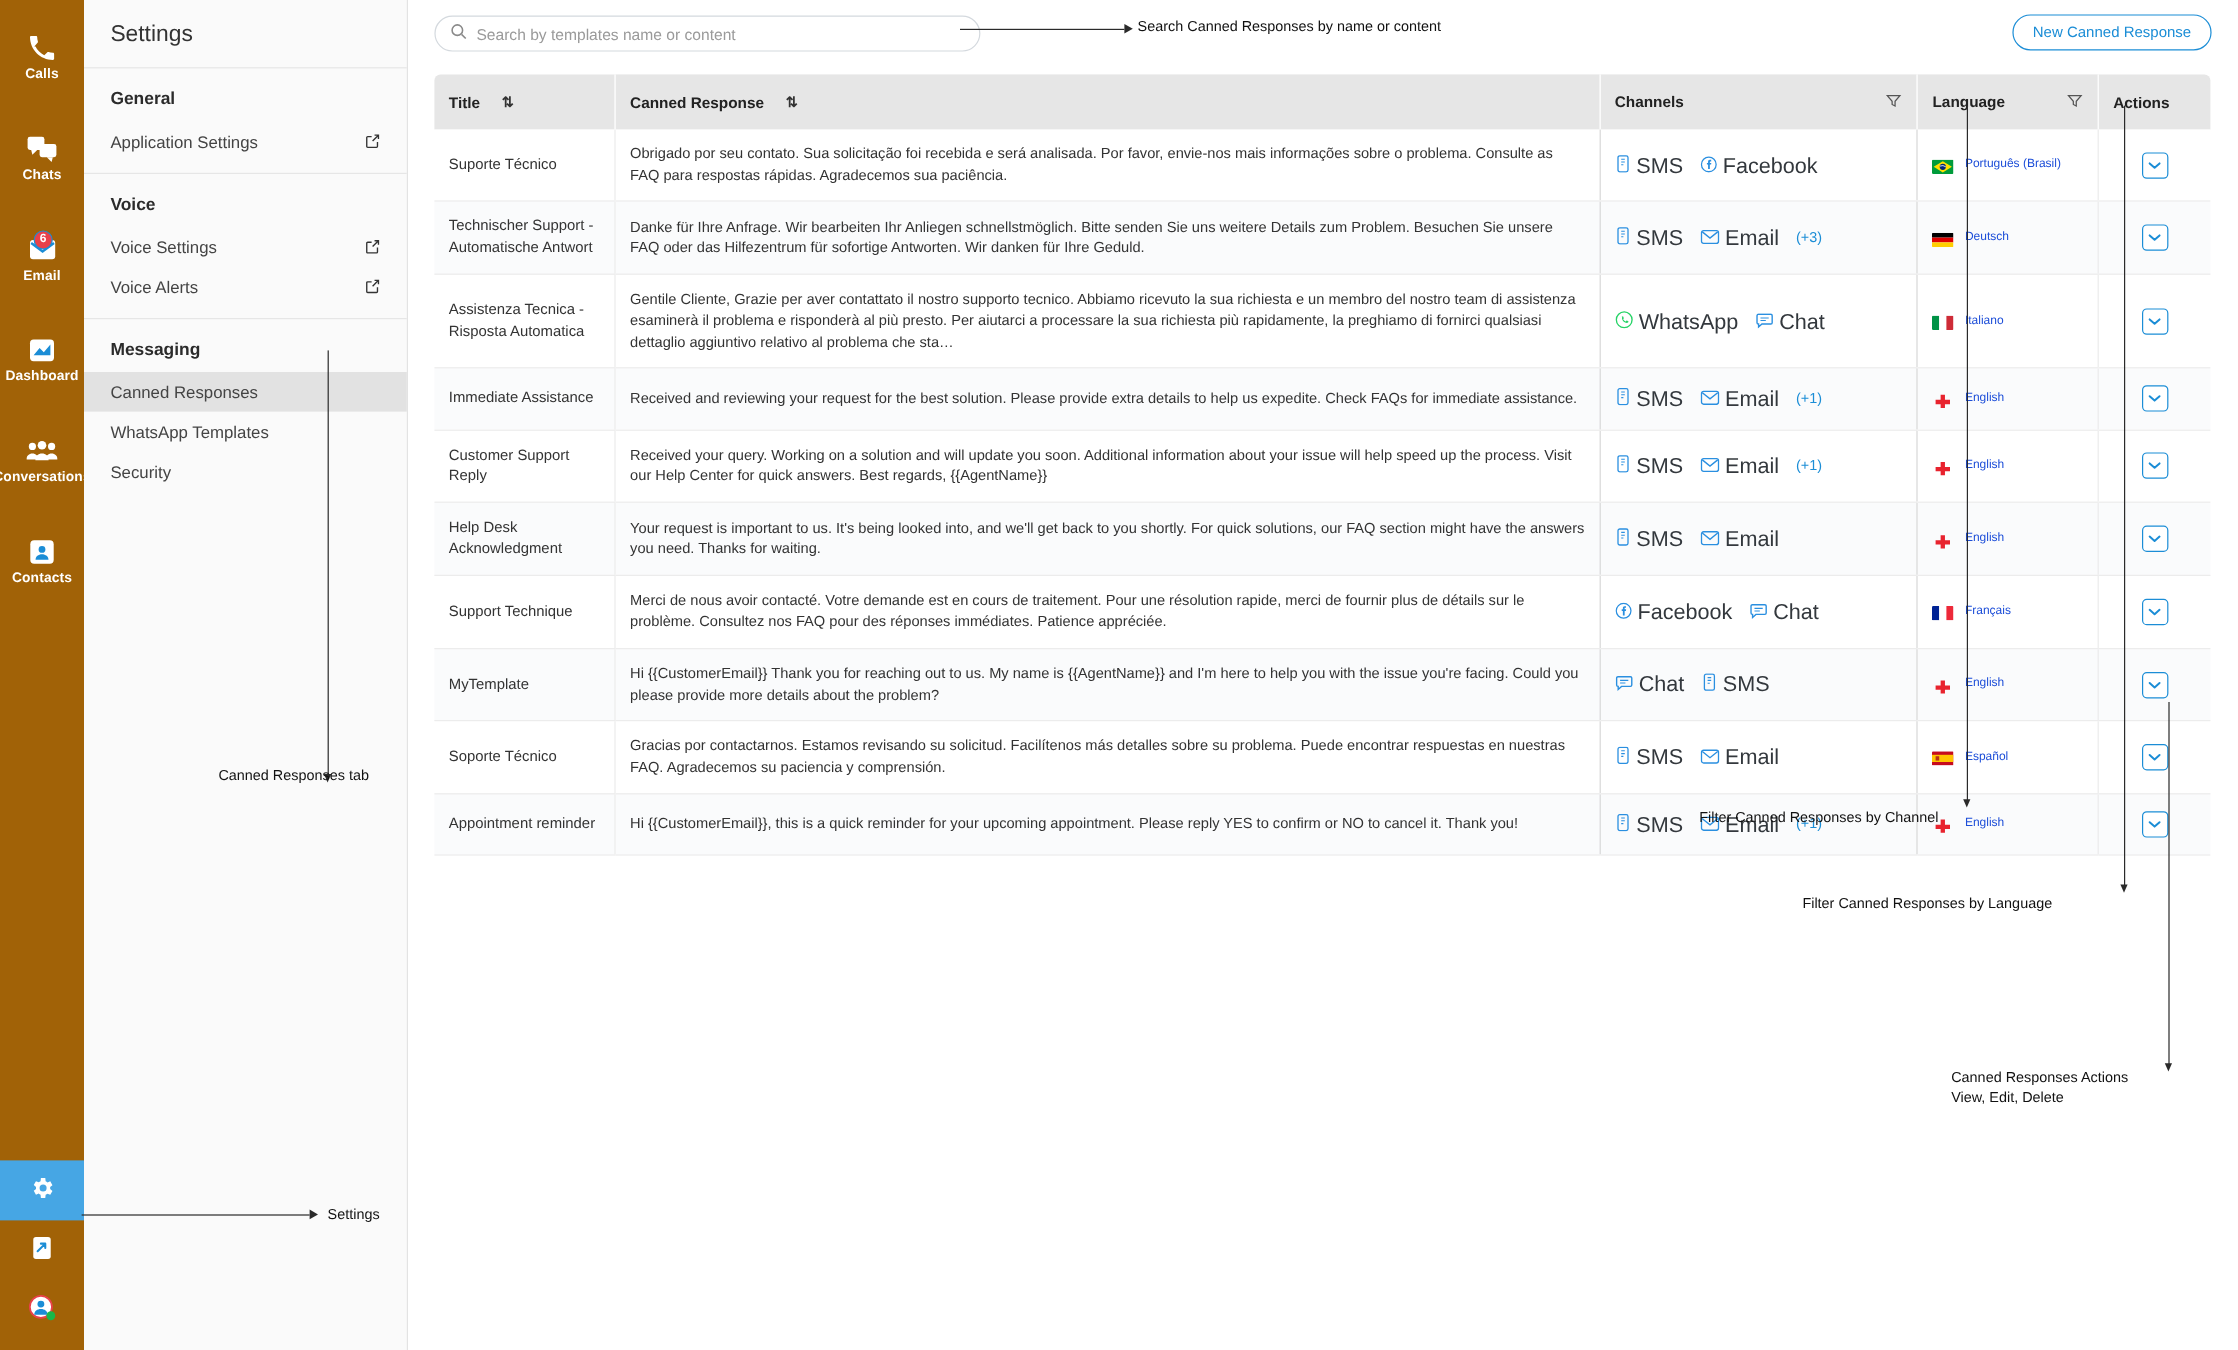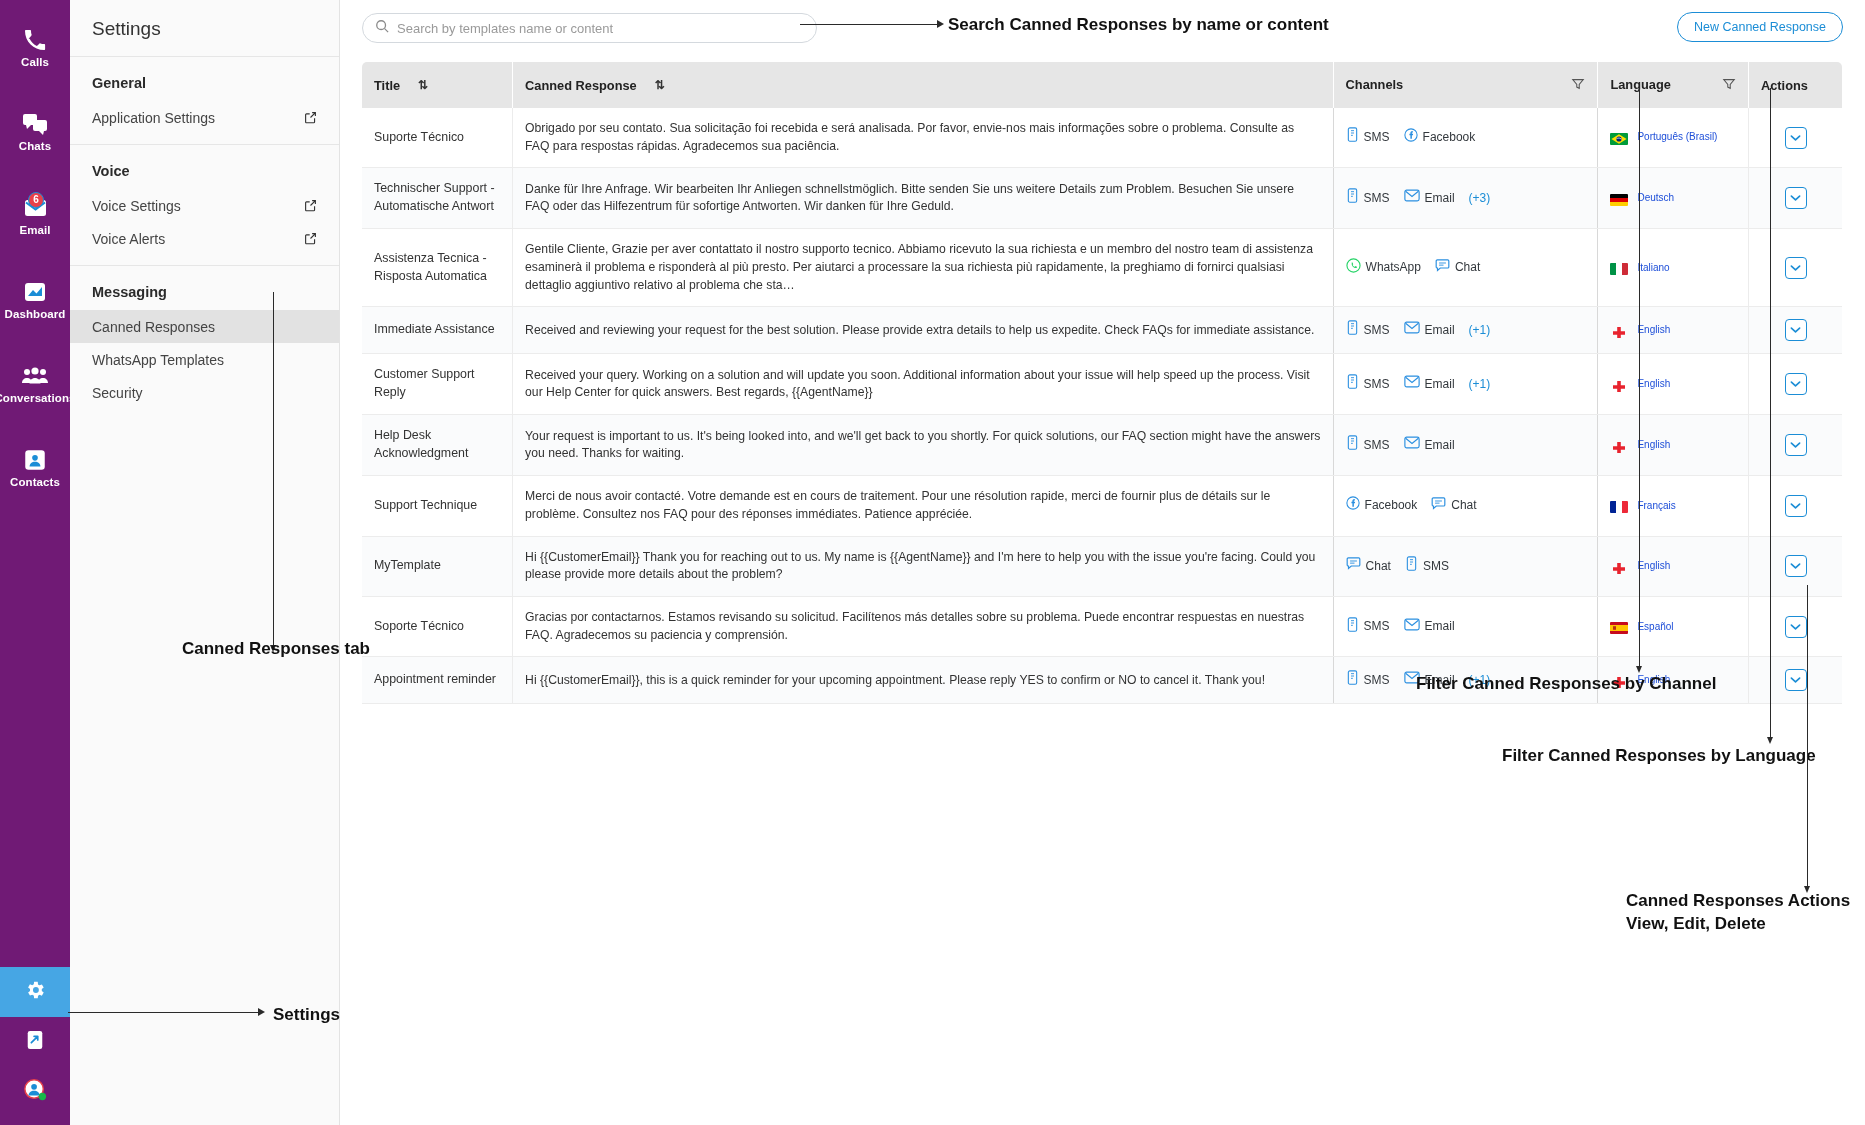--- a/index.html
+++ b/index.html
@@ -7,21 +7,21 @@
     width: 1865px; height: 1125px;
     font-family: "Liberation Sans", sans-serif;
     background: #ffffff;
     overflow: hidden;
   }
   #root { position: relative; width: 1865px; height: 1125px; background: #ffffff; }
 
   
   .rail {
     position: absolute; left: 0; top: 0; width: 70px; height: 1125px;
-    background: #701a75; display: flex; flex-direction: column; align-items: center;
+    background: #a16207; display: flex; flex-direction: column; align-items: center;
   }
   .rail-top { padding-top: 6px; width: 100%; }
   .rail-item {
     width: 100%; height: 84px; display: flex; flex-direction: column;
     align-items: center; justify-content: center; gap: 5px; color: #fff;
     position: relative; cursor: pointer;
   }
   .rail-label { font-size: 11.5px; font-weight: bold; letter-spacing: .1px; line-height: 1; white-space: nowrap; }
   .rail-ico { width: 26px; height: 24px; position: relative; display:block; }
   .rail-badge {
@@ -93,34 +93,34 @@
   }
   table.ct tbody tr:nth-child(even) { background: #fafbfc; }
   table.ct tbody tr:nth-child(odd)  { background: #ffffff; }
   .c-title { width: 145px; font-size: 12.4px; color: #3a3a3a; }
   .c-resp  { width: 790px; font-size: 12.2px; color: #2f3437; border-left: 1px solid #ececec; }
   .c-chan  { width: 255px; border-left: 1px solid #d8d8d8; }
   .c-lang  { width: 145px; border-left: 1px solid #d8d8d8; }
   .c-act   { width: 90px; border-left: 1px solid #ececec; text-align: center; }
 
   .chips { display: flex; align-items: center; gap: 14px; flex-wrap: nowrap; }
-  .chip { display: flex; align-items: center; gap: 5px; font-size: 12px; color: #33383d; white-space: nowrap; }
+  .chip { display: flex; align-items: center; gap: 5px; font-size: 18px; color: #33383d; white-space: nowrap; }
   .more { color: #1b8dd6; font-size: 12px; white-space: nowrap; }
 
   .lang { display: flex; align-items: flex-end; gap: 9px; font-size: 10px; color: #1d4ed8; }
   .flag { width: 18px; height: 12px; display: inline-block; flex: 0 0 18px; border-radius: 1px; overflow: hidden; position: relative; }
 
   .act-btn {
     width: 22px; height: 22px; border: 1.3px solid #1b8dd6; border-radius: 4px;
     display: inline-flex; align-items: center; justify-content: center; cursor: pointer; background: #fff;
   }
 
   
   .anno {
-    position: absolute; font-size: 17px; font-weight: bold; color: #111;
+    position: absolute; font-size: 12px; font-weight: normal; color: #111;
     line-height: 1.35; white-space: pre-line;
   }
   .leader { position: absolute; background: #2a2a2a; }
   .leader.h { height: 1px; }
   .leader.v { width: 1px; }
   .arrowhead { position: absolute; width: 0; height: 0; }
   .ah-right { border-top: 4px solid transparent; border-bottom: 4px solid transparent; border-left: 7px solid #2a2a2a; }
   .ah-down  { border-left: 3.5px solid transparent; border-right: 3.5px solid transparent; border-top: 7px solid #2a2a2a; }
 </style>
 </head>

